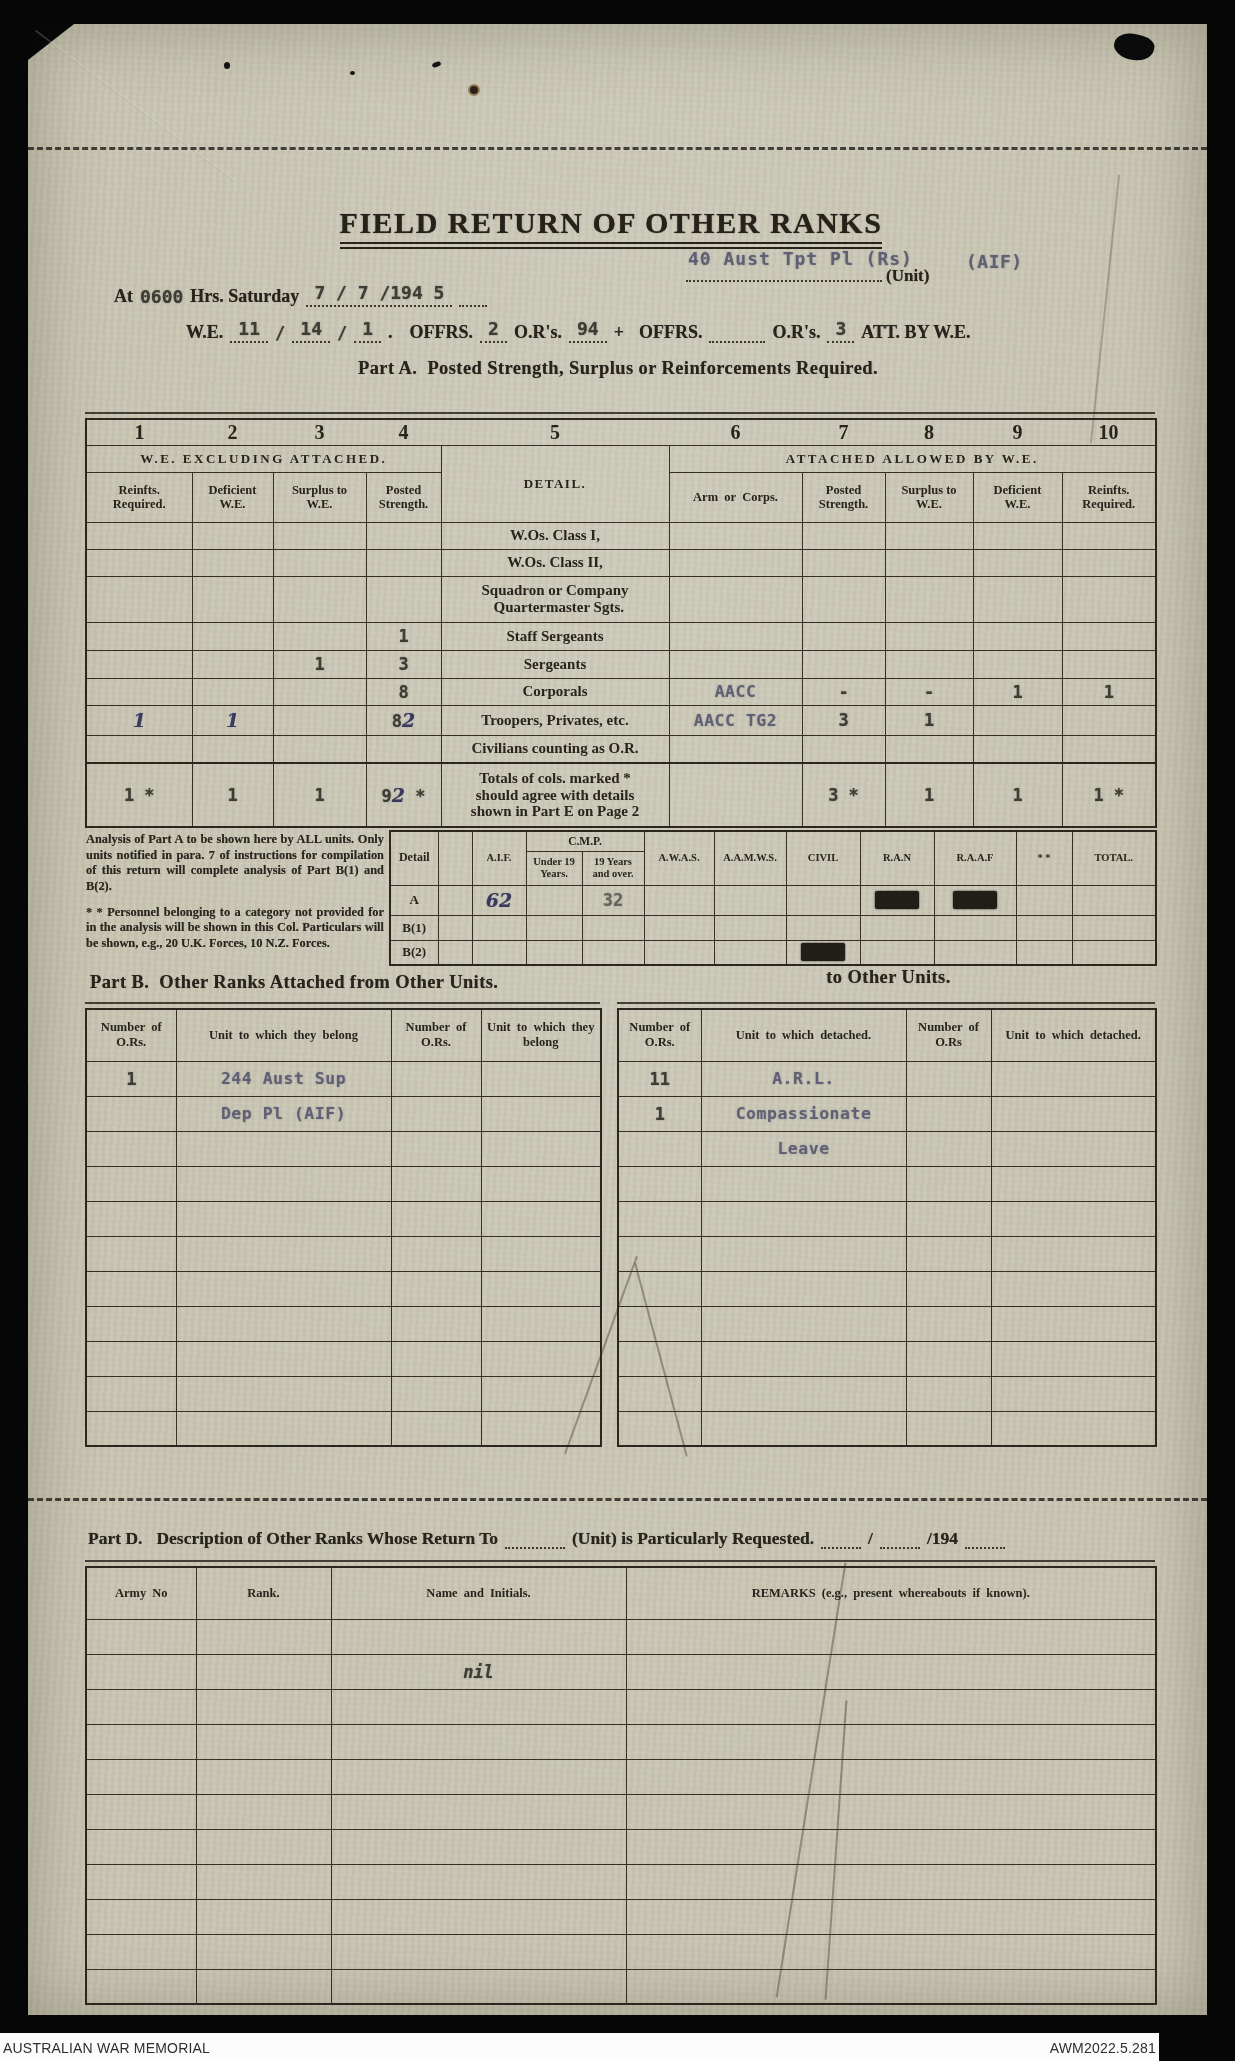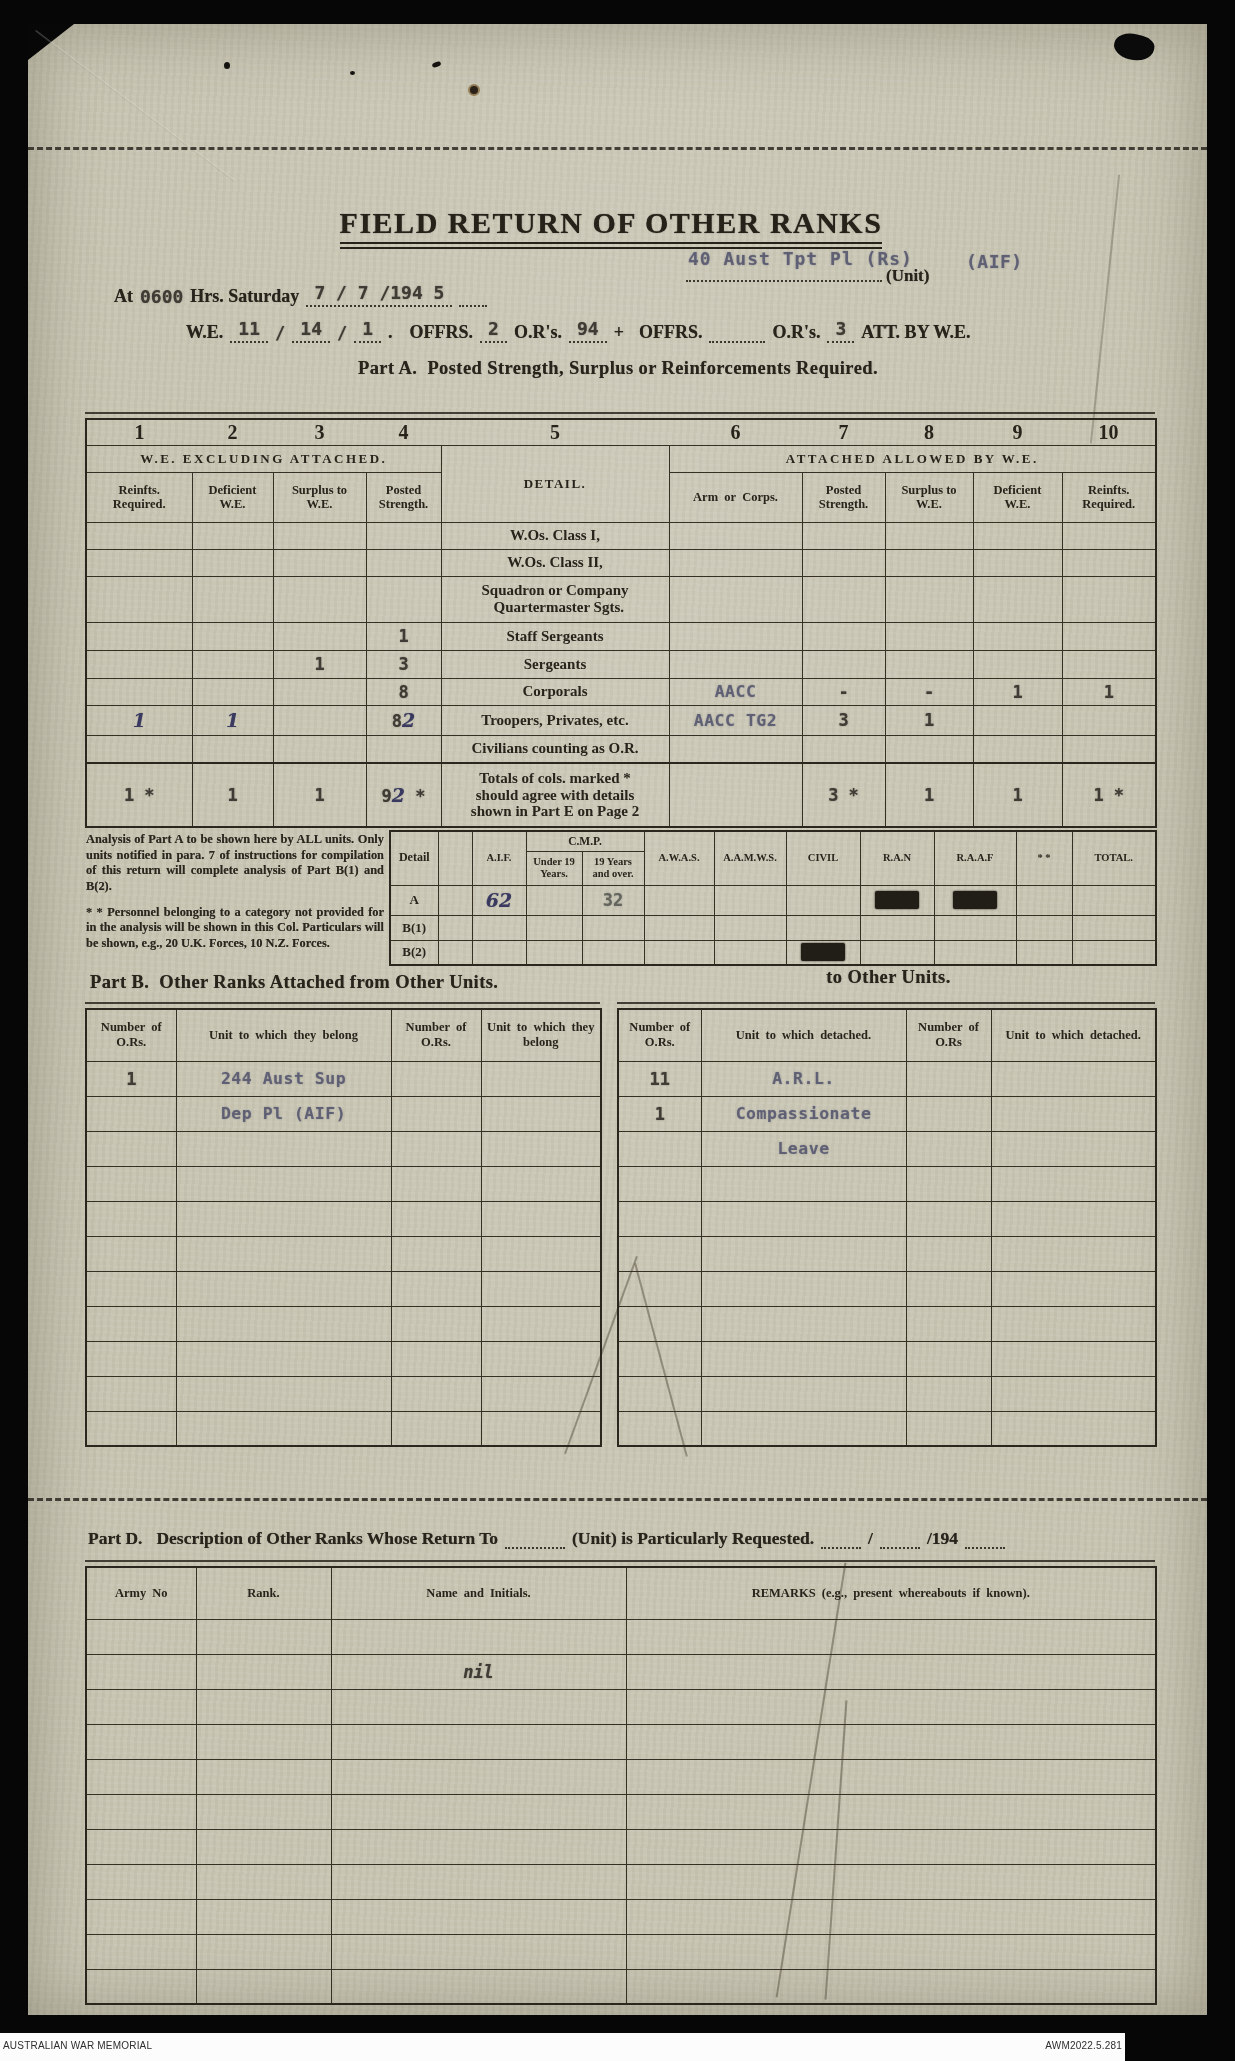--- a/index.html
+++ b/index.html
@@ -78,21 +78,21 @@
   .blob-tr{left:1086px;top:10px;width:40px;height:26px;background:#0b0b0b;
            border-radius:55% 40% 60% 50%;transform:rotate(14deg);}
   .spot{background:#151310;border-radius:50%;}
   .hole{background:#2a2218;border-radius:50%;border:2px solid #957e57;}
   .crease1{left:8px;top:6px;width:250px;height:2px;background:linear-gradient(rgba(255,255,255,.55),rgba(90,84,62,.3));
            transform:rotate(37deg);transform-origin:left top;opacity:.5;}
   .crease2{left:1076px;top:150px;width:1.5px;height:270px;background:rgba(60,55,40,.28);transform:rotate(6deg);}
   .scribble{width:1.5px;background:rgba(85,80,62,.5);}
   
   .footer{position:absolute;left:0;top:2033px;width:1125px;height:28px;background:#fcfcfc;
-          font-family:"Liberation Sans",sans-serif;font-size:10px;color:#2e2e2e;}
+          font-family:"Liberation Sans",sans-serif;font-size:14px;color:#2e2e2e;padding-left:34px;}
   .footer .fl{position:absolute;left:3px;top:7px;letter-spacing:.2px;}
   .footer .fr{position:absolute;right:3px;top:7px;letter-spacing:.2px;}
 </style>
 </head>
 <body>
 
 <div class="page">
   <div class="paper">
 
     <div class="abs corner-tl"></div>

